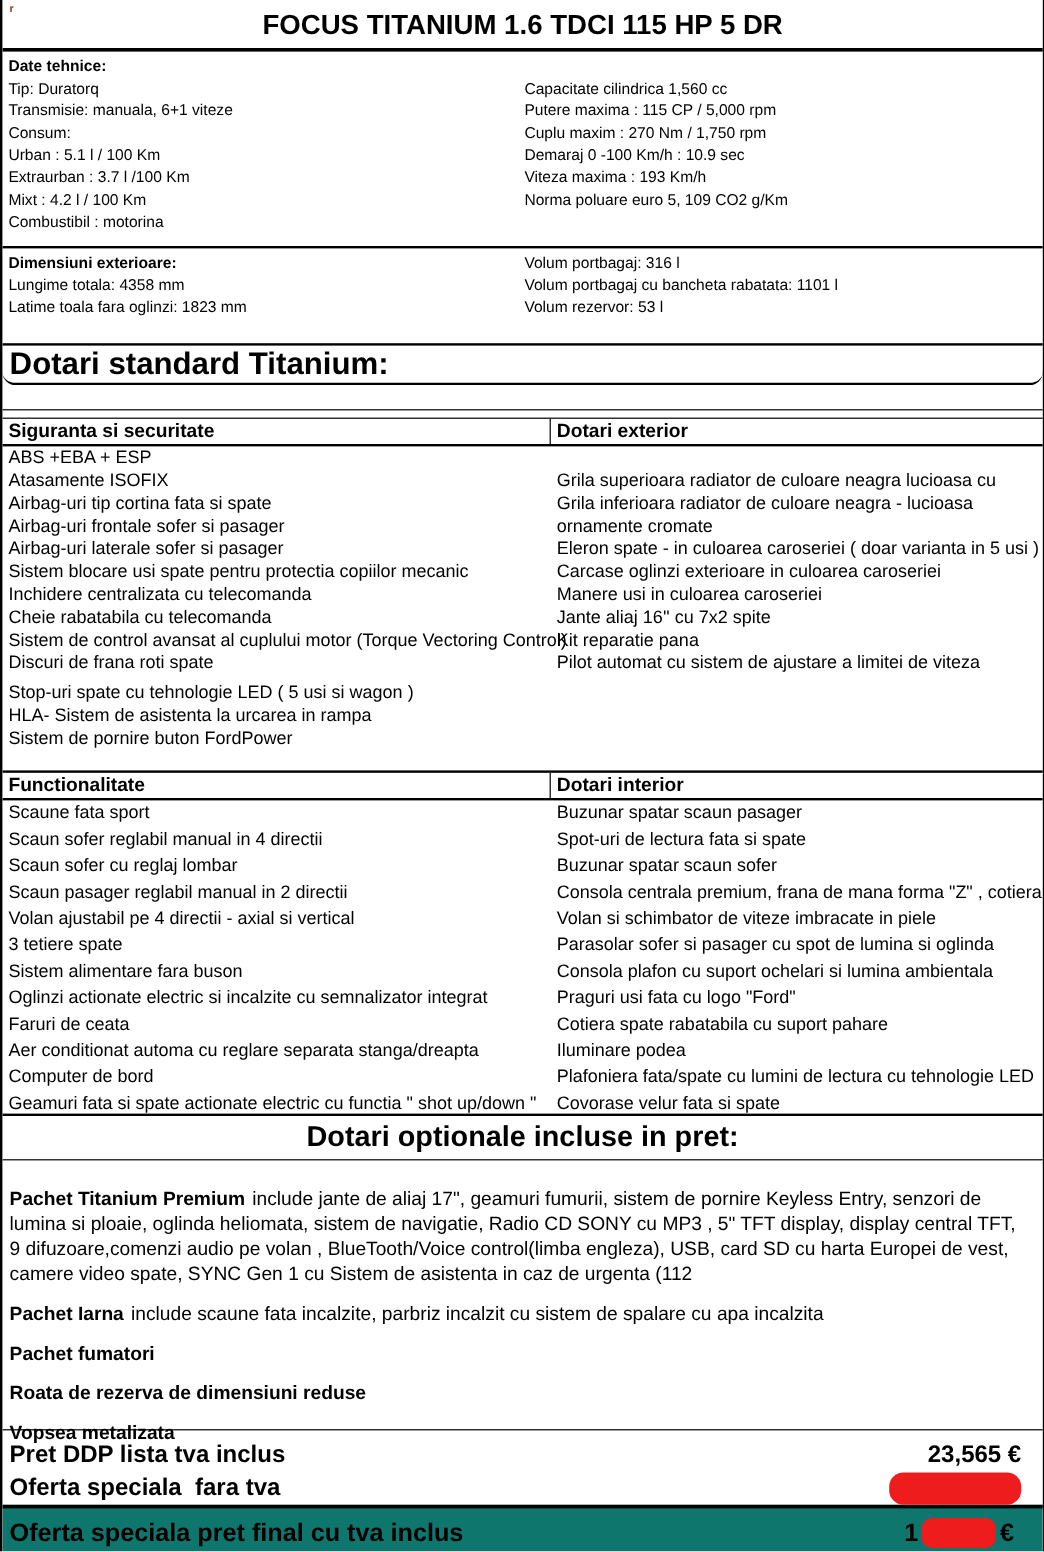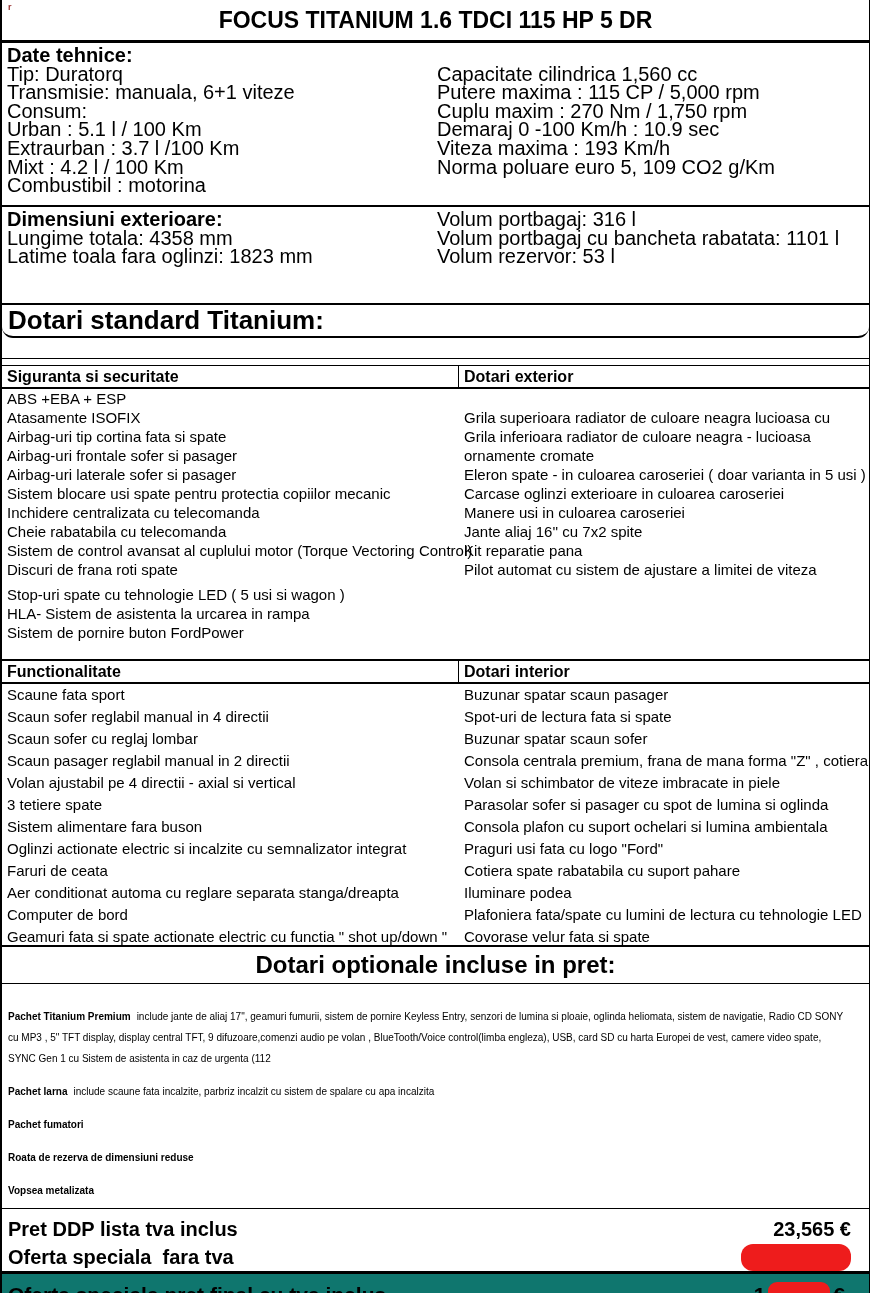--- a/index.html
+++ b/index.html
@@ -26,24 +26,24 @@
     height: 43px;
     border-bottom: 3px solid #000;
     display: flex; align-items: center; justify-content: center;
     font-weight: bold; font-size: 23px;
   }
   
   .spec-section {
     display: grid; grid-template-columns: 430px 1fr;
     border-bottom: 2px solid #000;
     padding: 3px 0 0 5px;
-    font-size: 20px; line-height: 18.6px;
+    font-size: 13px; line-height: 18.6px;
   }
   .spec-section.date { height: 164px; }
-  .spec-section.dim  { height: 98px; }
+  .spec-section.dim  { height: 81px; }
   .spec-heading { font-weight: bold; }
   .spec-col-right.offset1 { padding-top: 18.6px; }
   
   .big-heading-row {
     height: 33px; border-bottom: 2px solid #000;
     display: flex; align-items: center;
     font-size: 26px; font-weight: bold; padding-left: 6px; border-radius: 11px;
   }
   .empty-row { height: 21px; border-bottom: 1px solid #000; }
   .spacer { height: 6px; }
@@ -64,21 +64,21 @@
   .t1 .trow:nth-child(11) { margin-top: 6px; }
   .tcell-l { padding-left: 5px; white-space: nowrap; overflow: visible; }
   .tcell-r { padding-left: 5px; white-space: nowrap; overflow: visible; }
   
   .opt-heading-row {
     height: 37px; border-bottom: 1px solid #000;
     display: flex; align-items: center; justify-content: center;
     font-size: 24px; font-weight: bold;
   }
   
-  .options { height: 225px; border-bottom: 1px solid #000; padding: 22px 20px 0 6px; font-size: 10px; line-height: 21px; }
+  .options { height: 225px; border-bottom: 1px solid #000; padding: 22px 20px 0 6px; font-size: 16px; line-height: 21px; }
   .pkg { margin-bottom: 12px; }
   .pkg-name { font-weight: bold; }
   .pkg-desc { margin-left: 6px; }
   
   .price-block { height: 62px; padding-top: 6px; }
   .price-row { display: flex; align-items: center; justify-content: space-between; height: 28px; padding: 0 18px 0 6px; }
   .price-label { font-size: 20px; font-weight: bold; }
   .pre { white-space: pre; }
   .price-value { font-size: 20px; font-weight: bold; }
   .redaction-blob { background: #ee1c1c; border-radius: 12px; }

